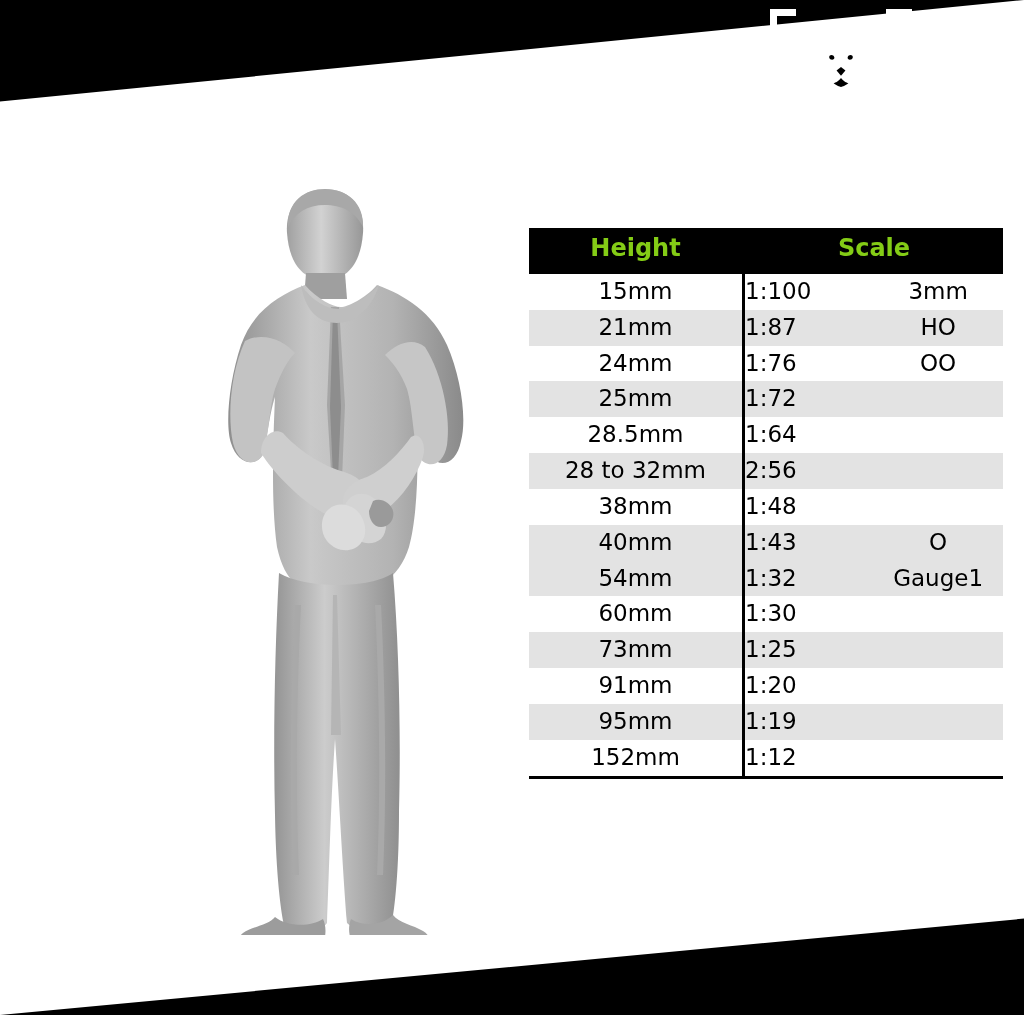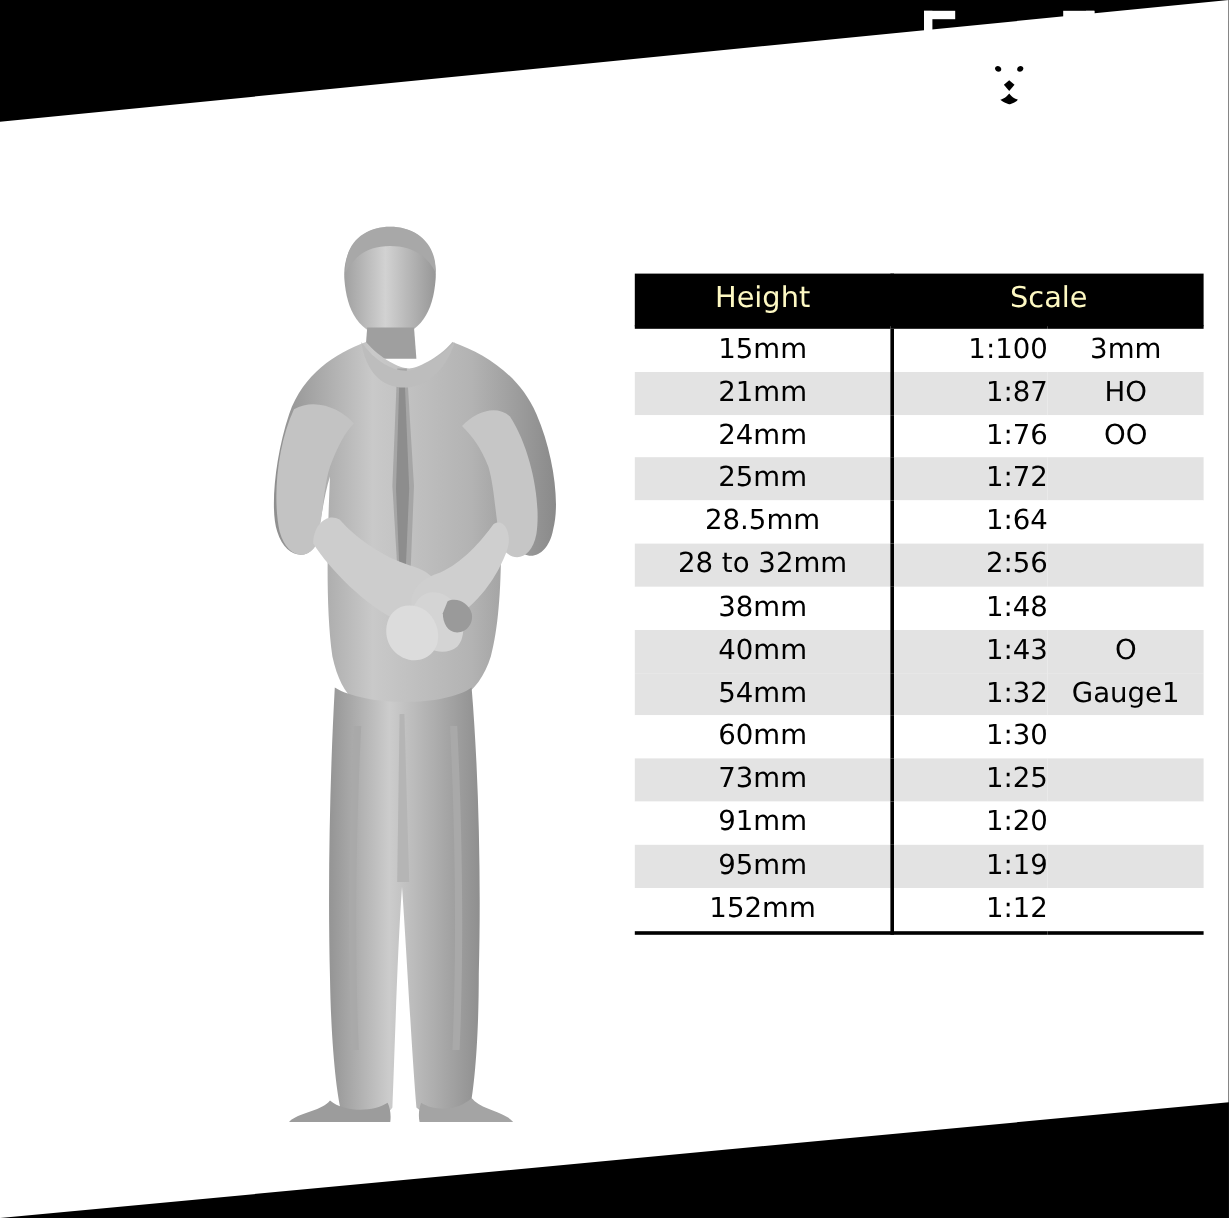--- a/index.html
+++ b/index.html
@@ -102,35 +102,35 @@
   .scale-table th,
   .scale-table td {
     text-align: center;
     font-size: 23px;
     color: #000000;
     padding: 5px 0 6px 0;
     line-height: 1.08;
   }
   .scale-table thead th {
     background: #000;
-    color: #fef9c3;
+    color: #84cc16;
     font-size: 24px;
-    font-weight: normal;
+    font-weight: bold;
     padding: 8px 0 9px 0;
   }
   .scale-table thead th.head-height { border-right: 3px solid #000; }
   .scale-table tbody tr.odd  td { background: #ffffff; }
   .scale-table tbody tr.even td { background: #e3e3e3; }
   .scale-table td.col-height {
     width: 216px;
     border-right: 3px solid #000;
   }
   .scale-table td.col-scale {
     width: 128px;
-    text-align: right;
+    text-align: left;
   }
   .scale-table td.col-gauge {
     width: 130px;
     text-align: center;
   }
   .scale-table thead th.head-scale { width: 258px; }
   .tbl-border-top { border-top: 3px solid #000; }
   .tbl-border-bot { border-bottom: 3px solid #000; }
 </style>
 </head>

